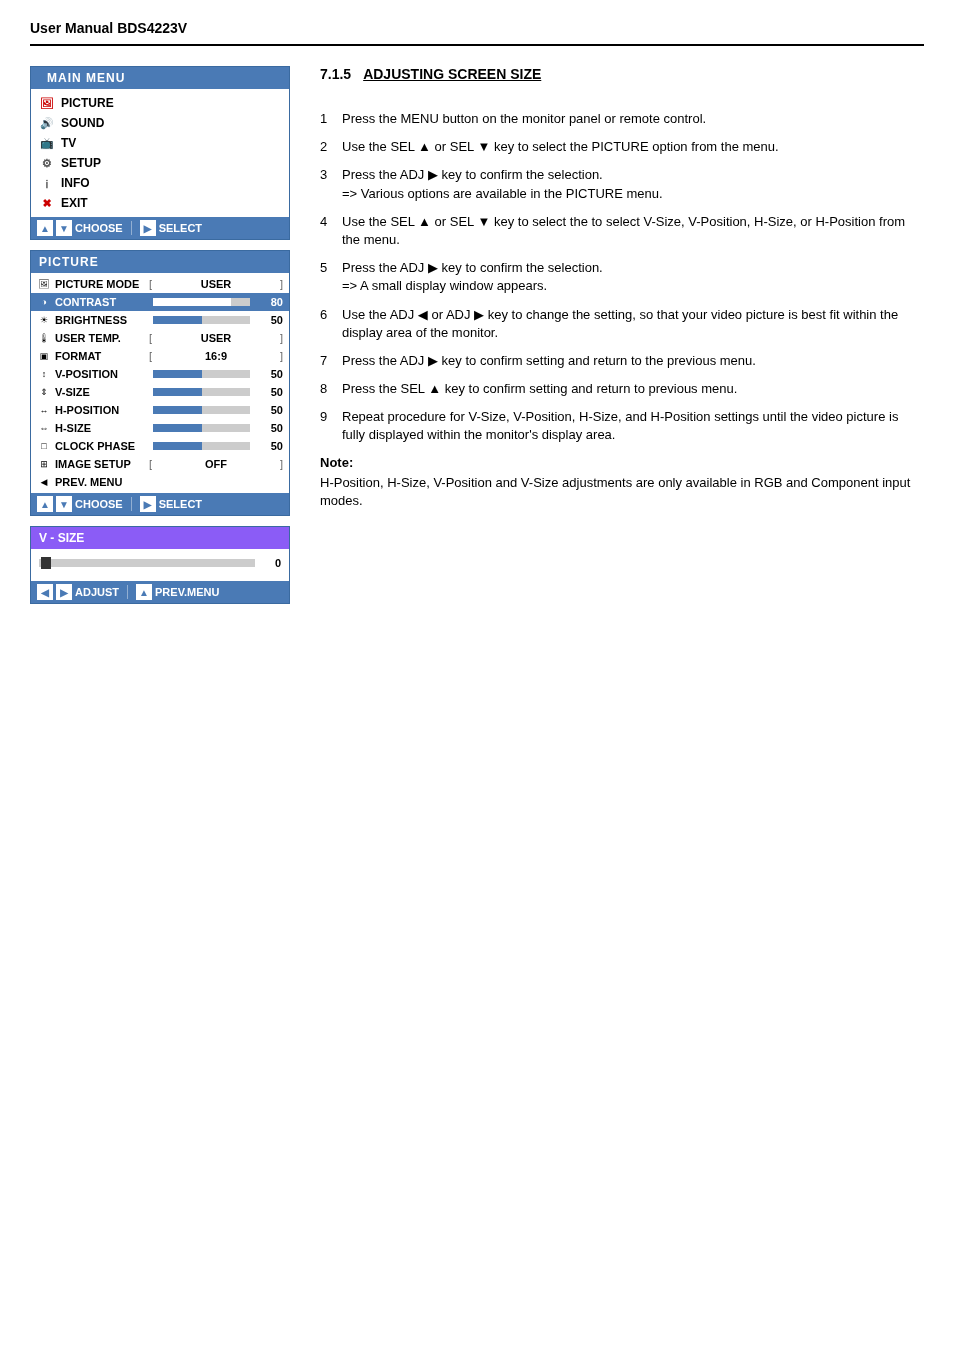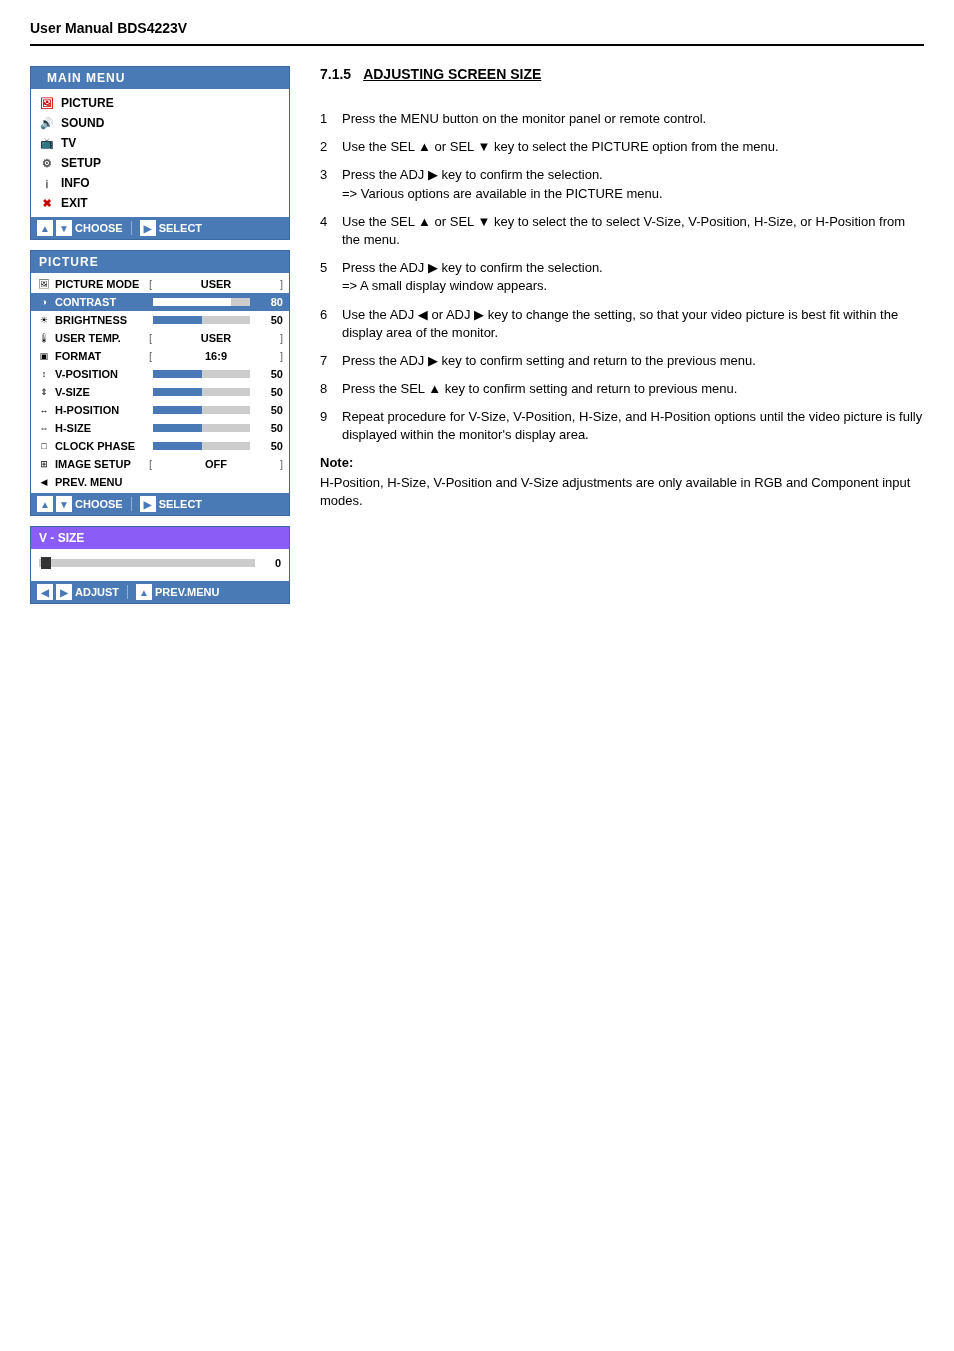--- a/index.html
+++ b/index.html
@@ -580,21 +580,21 @@
         <li class="step-item">
           <span class="step-num">7</span>
           <span class="step-text">Press the ADJ ▶ key to confirm setting and return to the previous menu.</span>
         </li>
         <li class="step-item">
           <span class="step-num">8</span>
           <span class="step-text">Press the SEL ▲ key to confirm setting and return to previous menu.</span>
         </li>
         <li class="step-item">
           <span class="step-num">9</span>
-          <span class="step-text">Repeat procedure for V-Size, V-Position, H-Size, and H-Position options until the video picture is fully displayed within the monitor's display area.</span>
+          <span class="step-text">Repeat procedure for V-Size, V-Position, H-Size, and H-Position settings until the video picture is fully displayed within the monitor's display area.</span>
         </li>
       </ol>
 
       <div class="note-section">
         <p class="note-title">Note:</p>
         <p class="note-text">H-Position, H-Size, V-Position and V-Size adjustments are only available in RGB and Component input modes.</p>
       </div>
     </div>
   </div>
 

